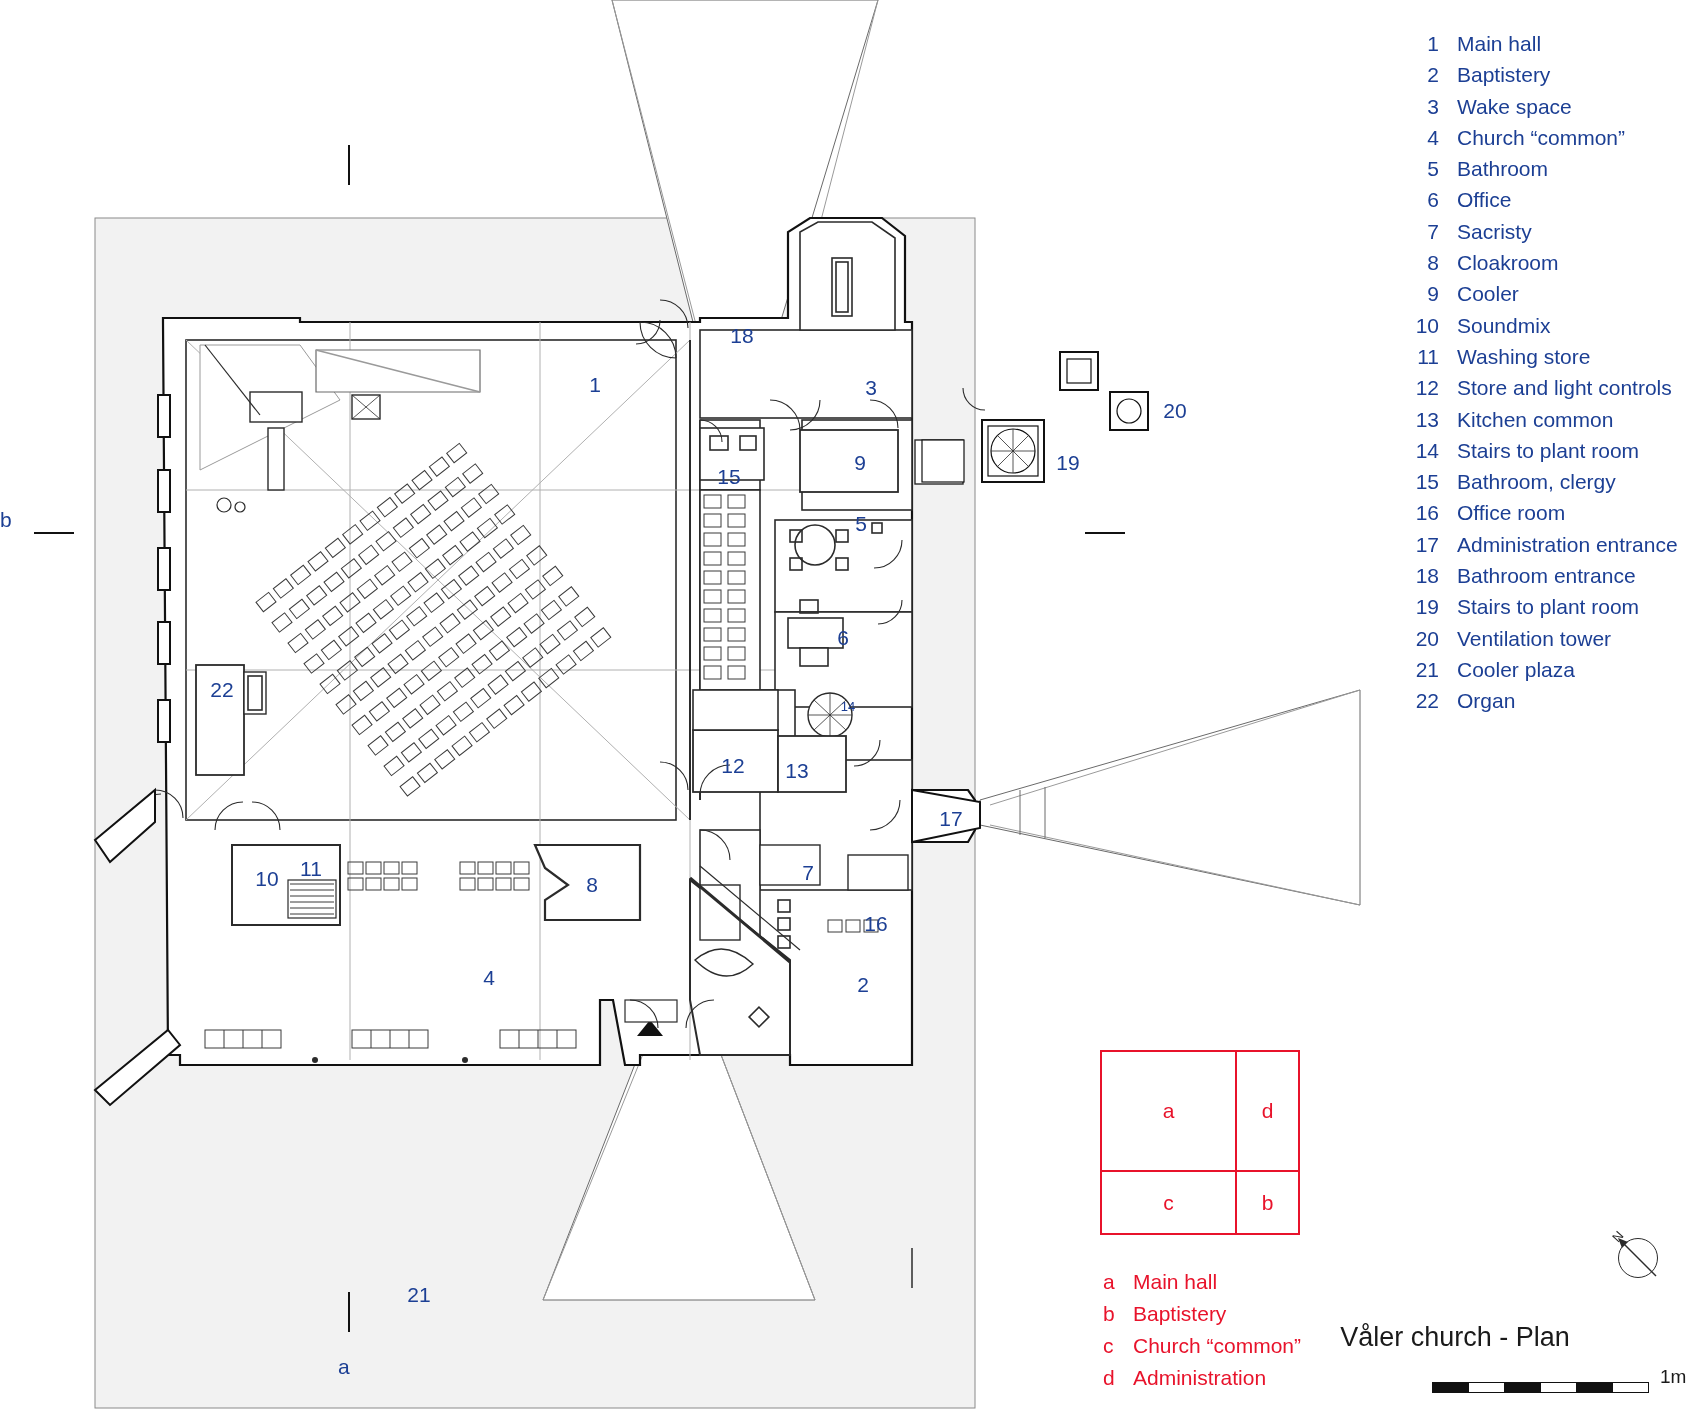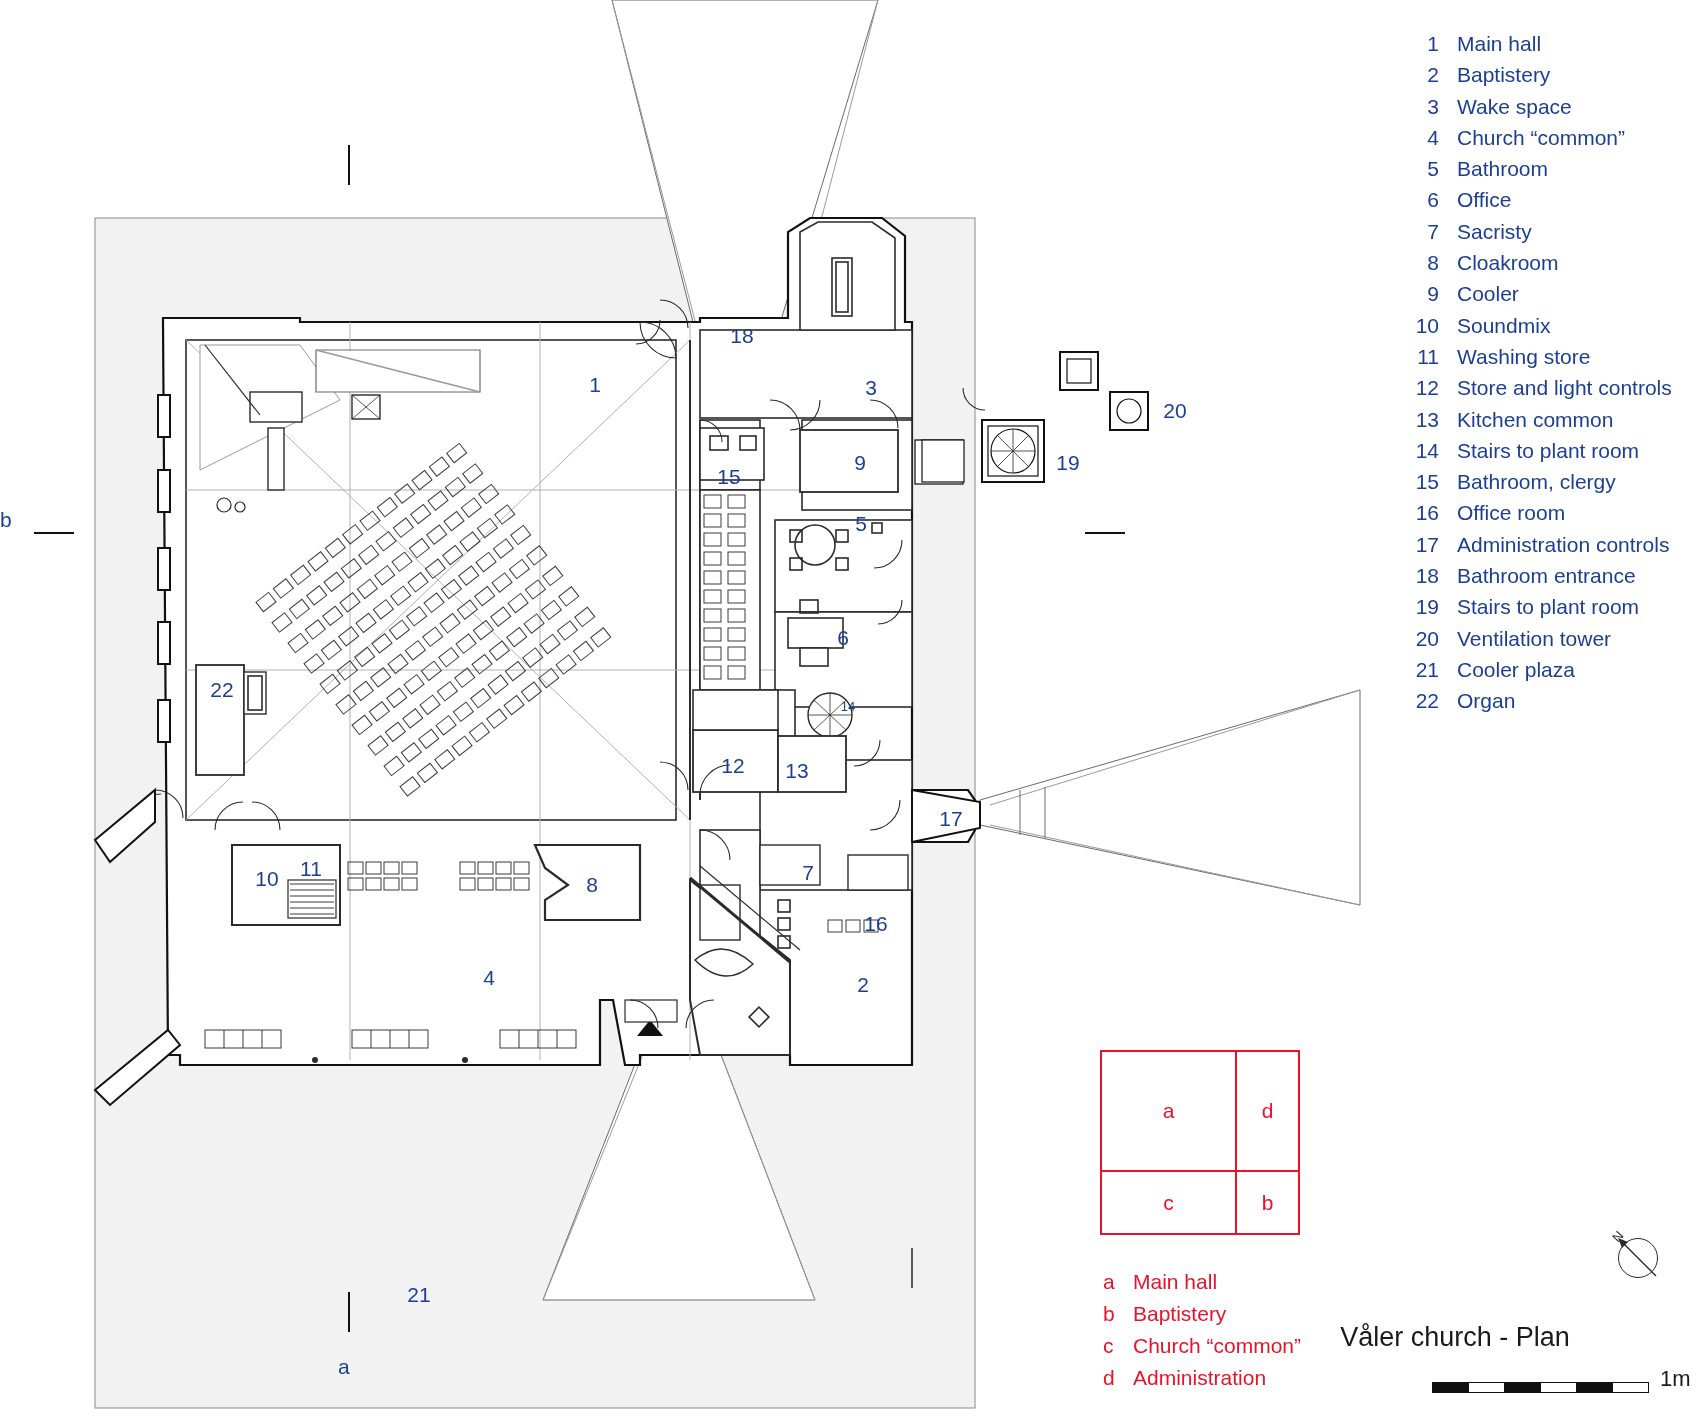--- a/index.html
+++ b/index.html
@@ -134,21 +134,21 @@
     position: absolute;
     top: 0;
     height: 11px;
     box-sizing: border-box;
     border: 1px solid #111;
   }
   .scale-label {
     position: absolute;
     left: 1660px;
     top: 1366px;
-    font-size: 22px;
+    font-size: 19px;
     color: #1a1a1a;
   }
 
   
   .ptag {
     position: absolute;
     font-size: 21px;
     color: #1c3f94;
     transform: translate(-50%, -50%);
     white-space: nowrap;
@@ -687,21 +687,21 @@
     <div class="legend-row">
       <span class="legend-num">15</span>
       <span class="legend-label">Bathroom, clergy</span>
     </div>
     <div class="legend-row">
       <span class="legend-num">16</span>
       <span class="legend-label">Office room</span>
     </div>
     <div class="legend-row">
       <span class="legend-num">17</span>
-      <span class="legend-label">Administration controls</span>
+      <span class="legend-label">Administration entrance</span>
     </div>
     <div class="legend-row">
       <span class="legend-num">18</span>
       <span class="legend-label">Bathroom entrance</span>
     </div>
     <div class="legend-row">
       <span class="legend-num">19</span>
       <span class="legend-label">Stairs to plant room</span>
     </div>
     <div class="legend-row">

